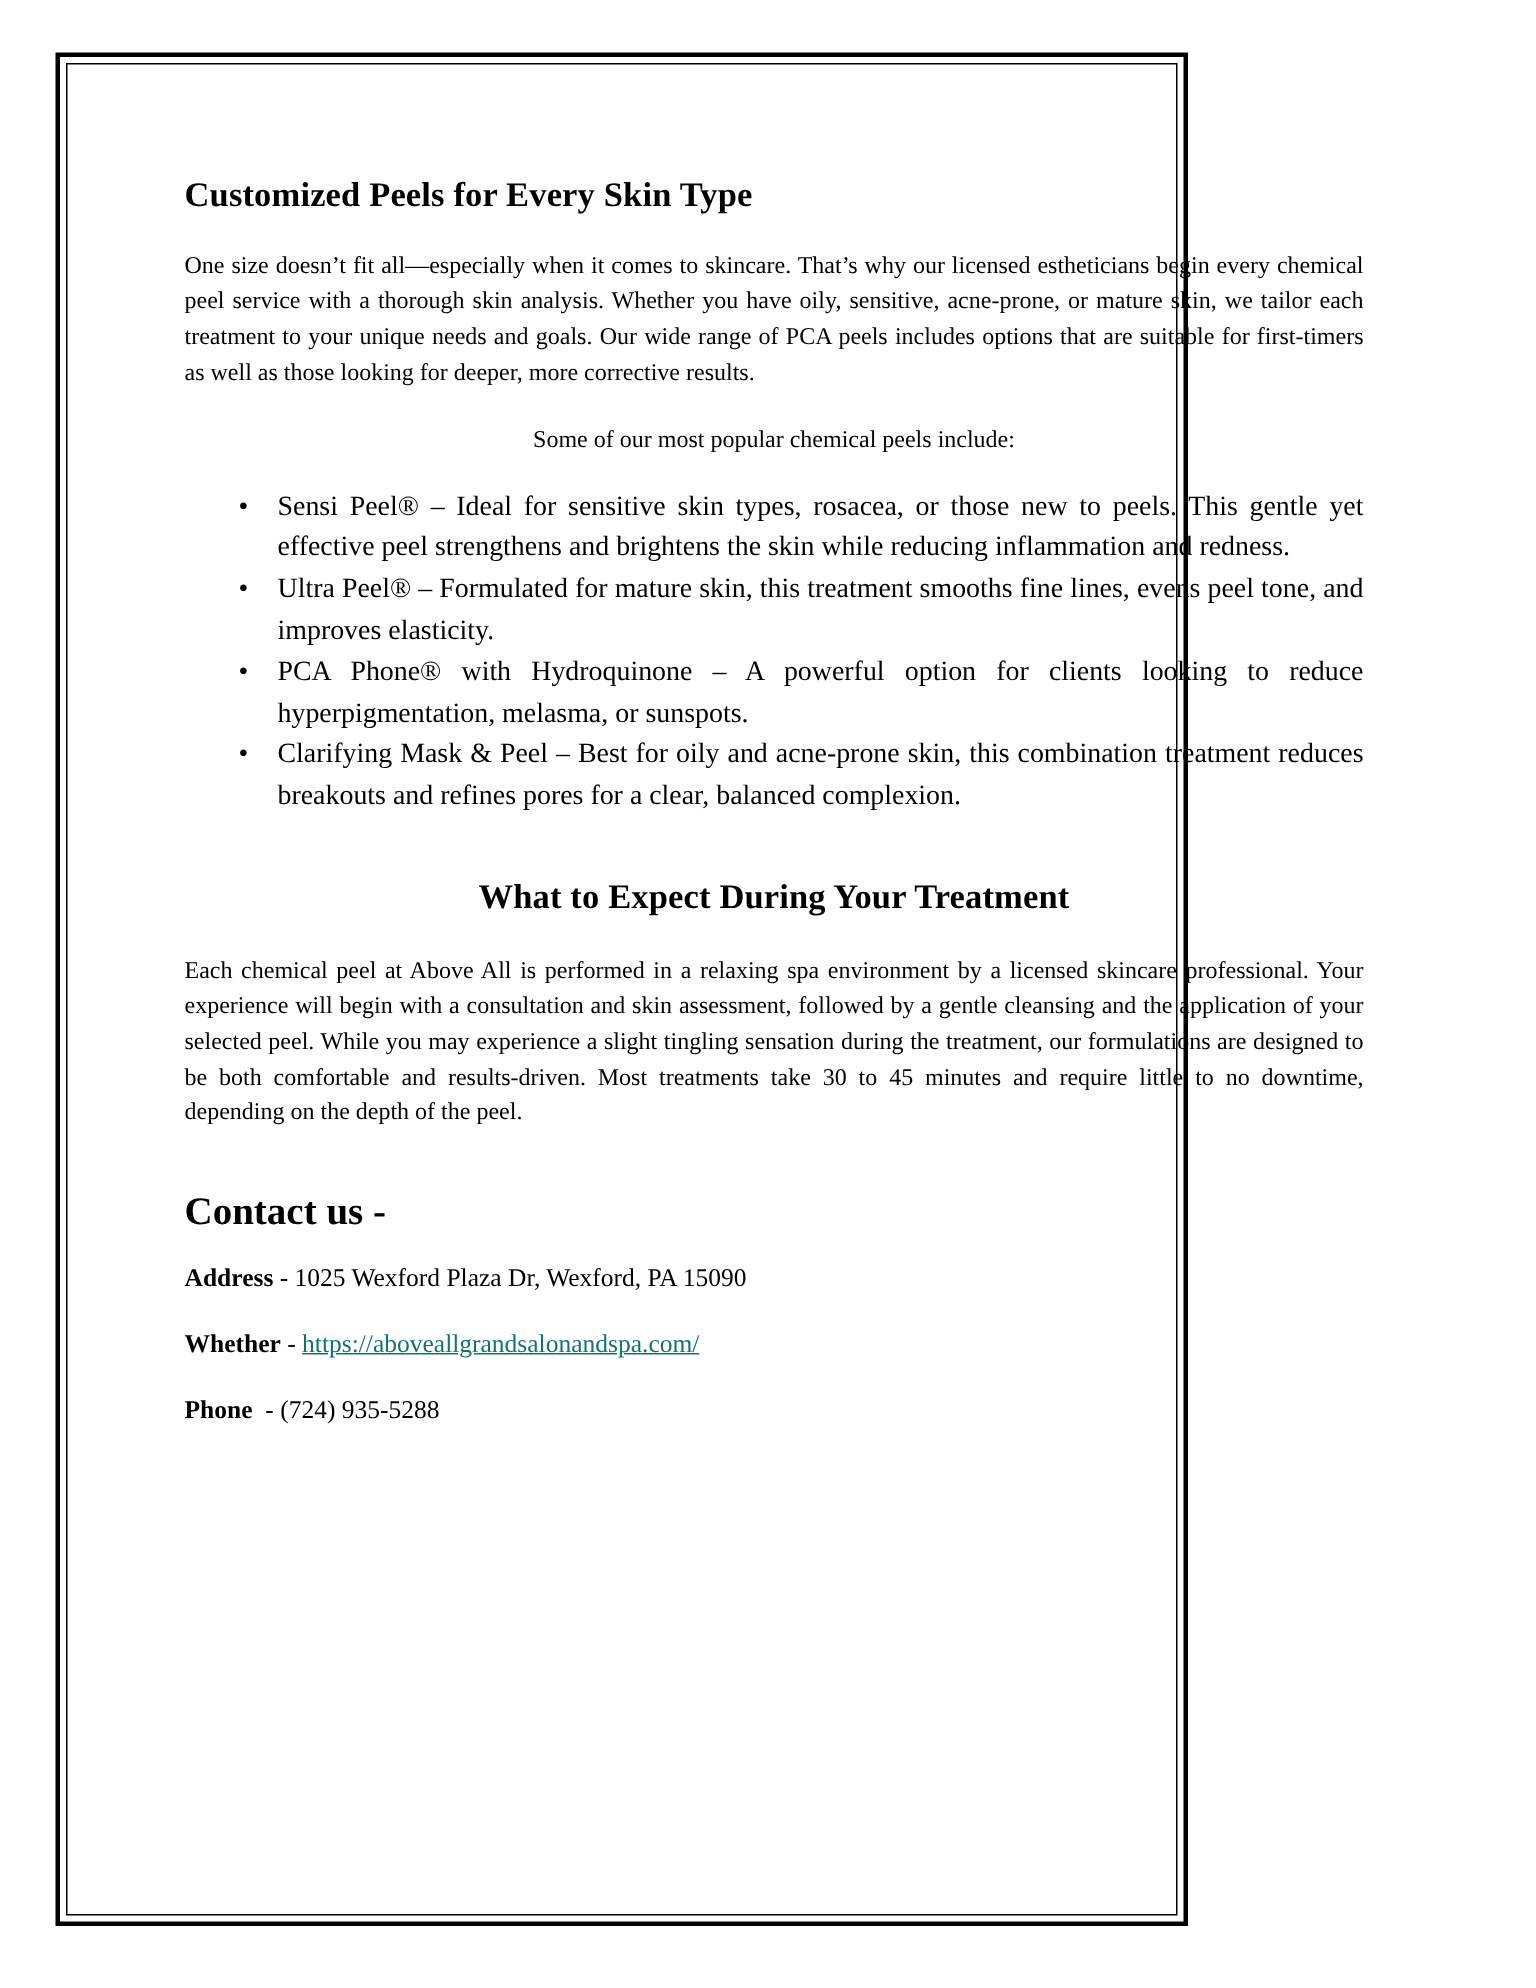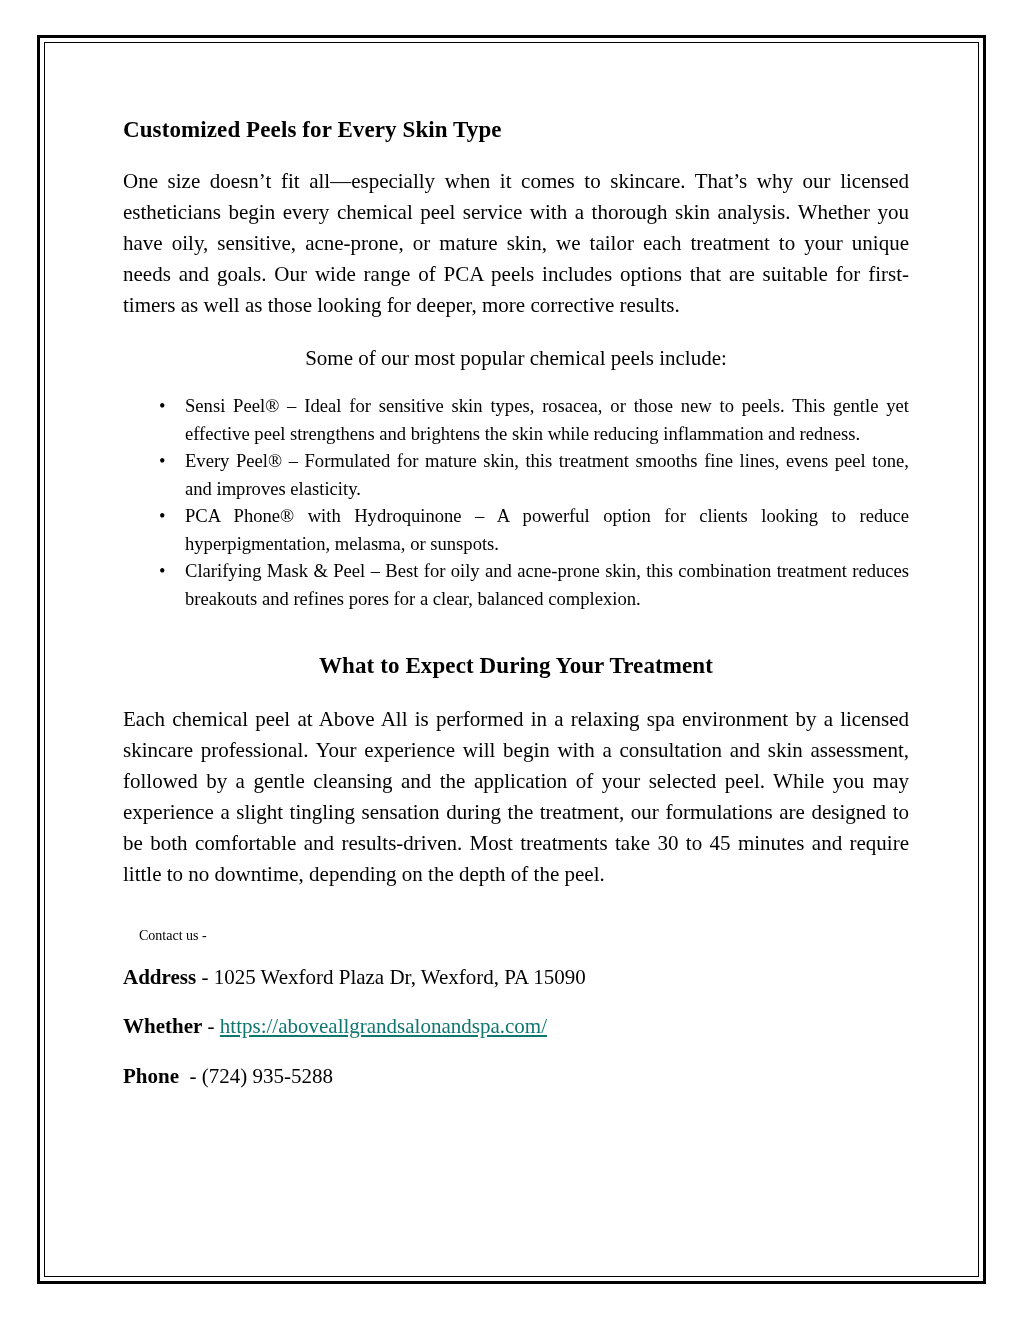--- a/index.html
+++ b/index.html
@@ -12,21 +12,21 @@
     height: 1325px;
     font-family: "Liberation Serif", "DejaVu Serif", serif;
     color: #000000;
     -webkit-font-smoothing: antialiased;
   }
 
   .page-frame {
     position: absolute;
     left: 37px;
     top: 35px;
-    width: 949px;
+    width: 755px;
     height: 1249px;
     border: 3px solid #000000;
     box-sizing: border-box;
     background: #ffffff;
   }
   .page-frame-inner {
     position: absolute;
     left: 4px;
     top: 4px;
     right: 4px;
@@ -49,28 +49,28 @@
     margin: 0 0 22px 0;
     line-height: 1.2;
     letter-spacing: 0.1px;
   }
   h1.doc-heading.secondary {
     margin-top: 40px;
     margin-bottom: 24px;
     text-align: center;
   }
   h2.contact-heading {
-    font-size: 14px;
-    font-weight: normal;
-    margin: 38px 0 17px 16px;
+    font-size: 26px;
+    font-weight: bold;
+    margin: 38px 0 17px 0;
     line-height: 1.2;
   }
 
   p.body-text {
-    font-size: 21px;
+    font-size: 16px;
     line-height: 1.48;
     margin: 0 0 22px 0;
     text-align: justify;
     text-justify: inter-word;
   }
   p.body-text.lead-in {
     text-align: center;
     margin-bottom: 18px;
   }
   p.body-text:last-child { margin-bottom: 0; }
@@ -91,21 +91,21 @@
   }
   ul.peel-list li .bullet-glyph {
     position: absolute;
     left: 36px;
     top: 0;
     font-size: 18.6px;
     line-height: 1.48;
   }
 
   .contact-line {
-    font-size: 21px;
+    font-size: 17px;
     line-height: 1.45;
     margin: 0 0 19px 0;
     font-family: Liberation Serif, serif;
   }
   .contact-line:last-child { margin-bottom: 0; }
   .contact-label { font-weight: bold; }
 
   a.website-link {
     color: #0f766e;
     text-decoration: underline;
@@ -125,21 +125,21 @@
 
     <p class="body-text">One size doesn’t fit all—especially when it comes to skincare. That’s why our licensed estheticians begin every chemical peel service with a thorough skin analysis. Whether you have oily, sensitive, acne-prone, or mature skin, we tailor each treatment to your unique needs and goals. Our wide range of PCA peels includes options that are suitable for first-timers as well as those looking for deeper, more corrective results.</p>
 
     <p class="body-text lead-in">Some of our most popular chemical peels include:</p>
 
     <ul class="peel-list">
       <li>
         <span class="bullet-glyph">•</span><b>Sensi Peel®</b><span> – Ideal for sensitive skin types, rosacea, or those new to peels. This gentle yet effective peel strengthens and brightens the skin while reducing inflammation and redness.</span>
       </li>
       <li>
-        <span class="bullet-glyph">•</span><b>Every Peel®</b><span> – Formulated for mature skin, this treatment smooths fine lines, evens peel tone, and improves elasticity.</span>
+        <span class="bullet-glyph">•</span><b>Ultra Peel®</b><span> – Formulated for mature skin, this treatment smooths fine lines, evens peel tone, and improves elasticity.</span>
       </li>
       <li>
         <span class="bullet-glyph">•</span><b>PCA Phone® with Hydroquinone</b><span> – A powerful option for clients looking to reduce hyperpigmentation, melasma, or sunspots.</span>
       </li>
       <li>
         <span class="bullet-glyph">•</span><b>Clarifying Mask &amp; Peel</b><span> – Best for oily and acne-prone skin, this combination treatment reduces breakouts and refines pores for a clear, balanced complexion.</span>
       </li>
     </ul>
 
     <h1 class="doc-heading secondary">What to Expect During Your Treatment</h1>

